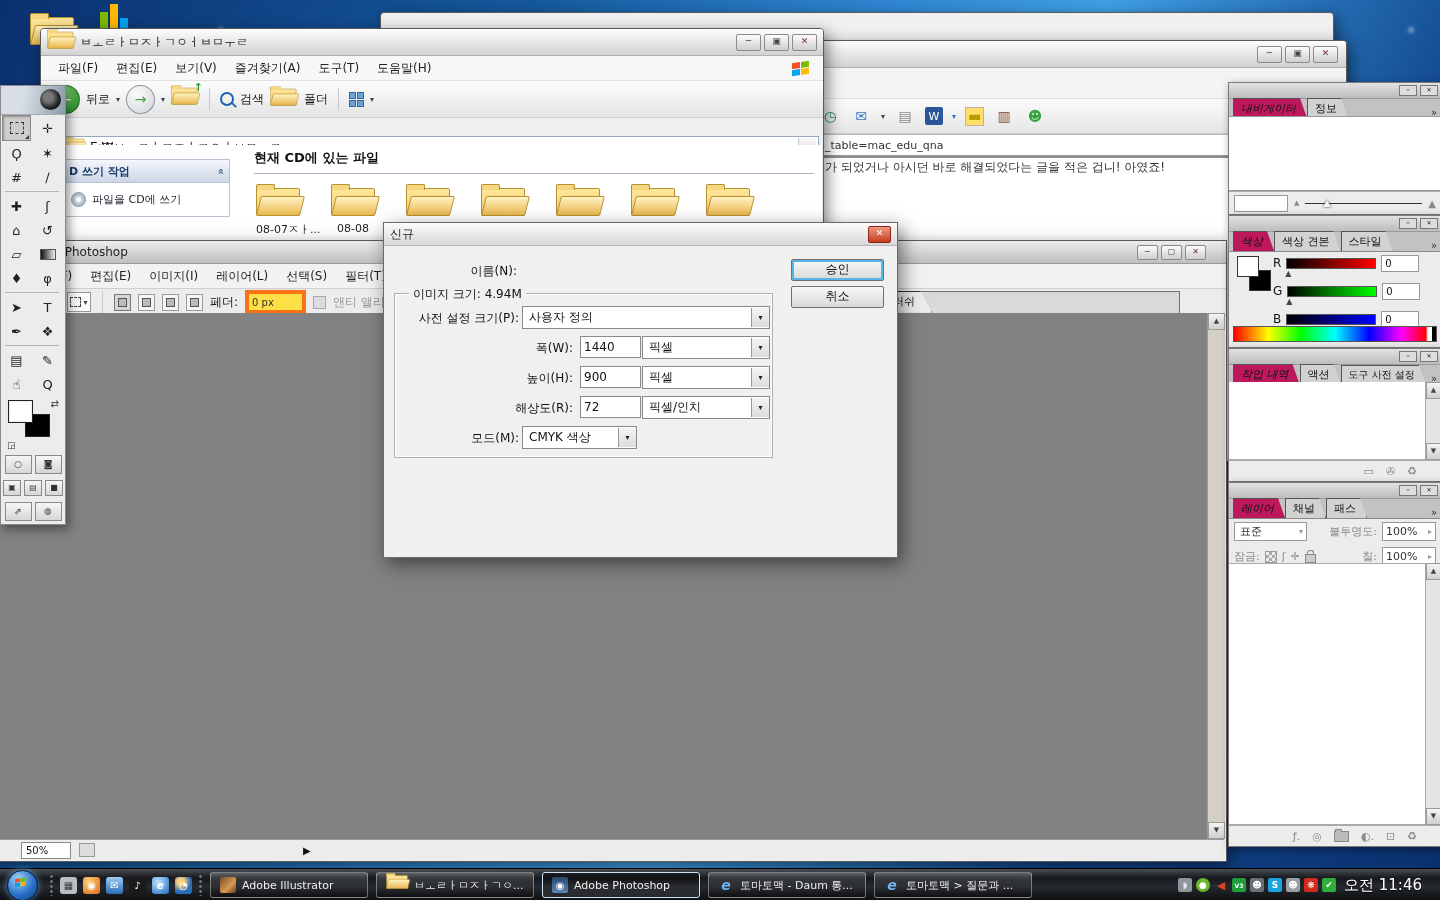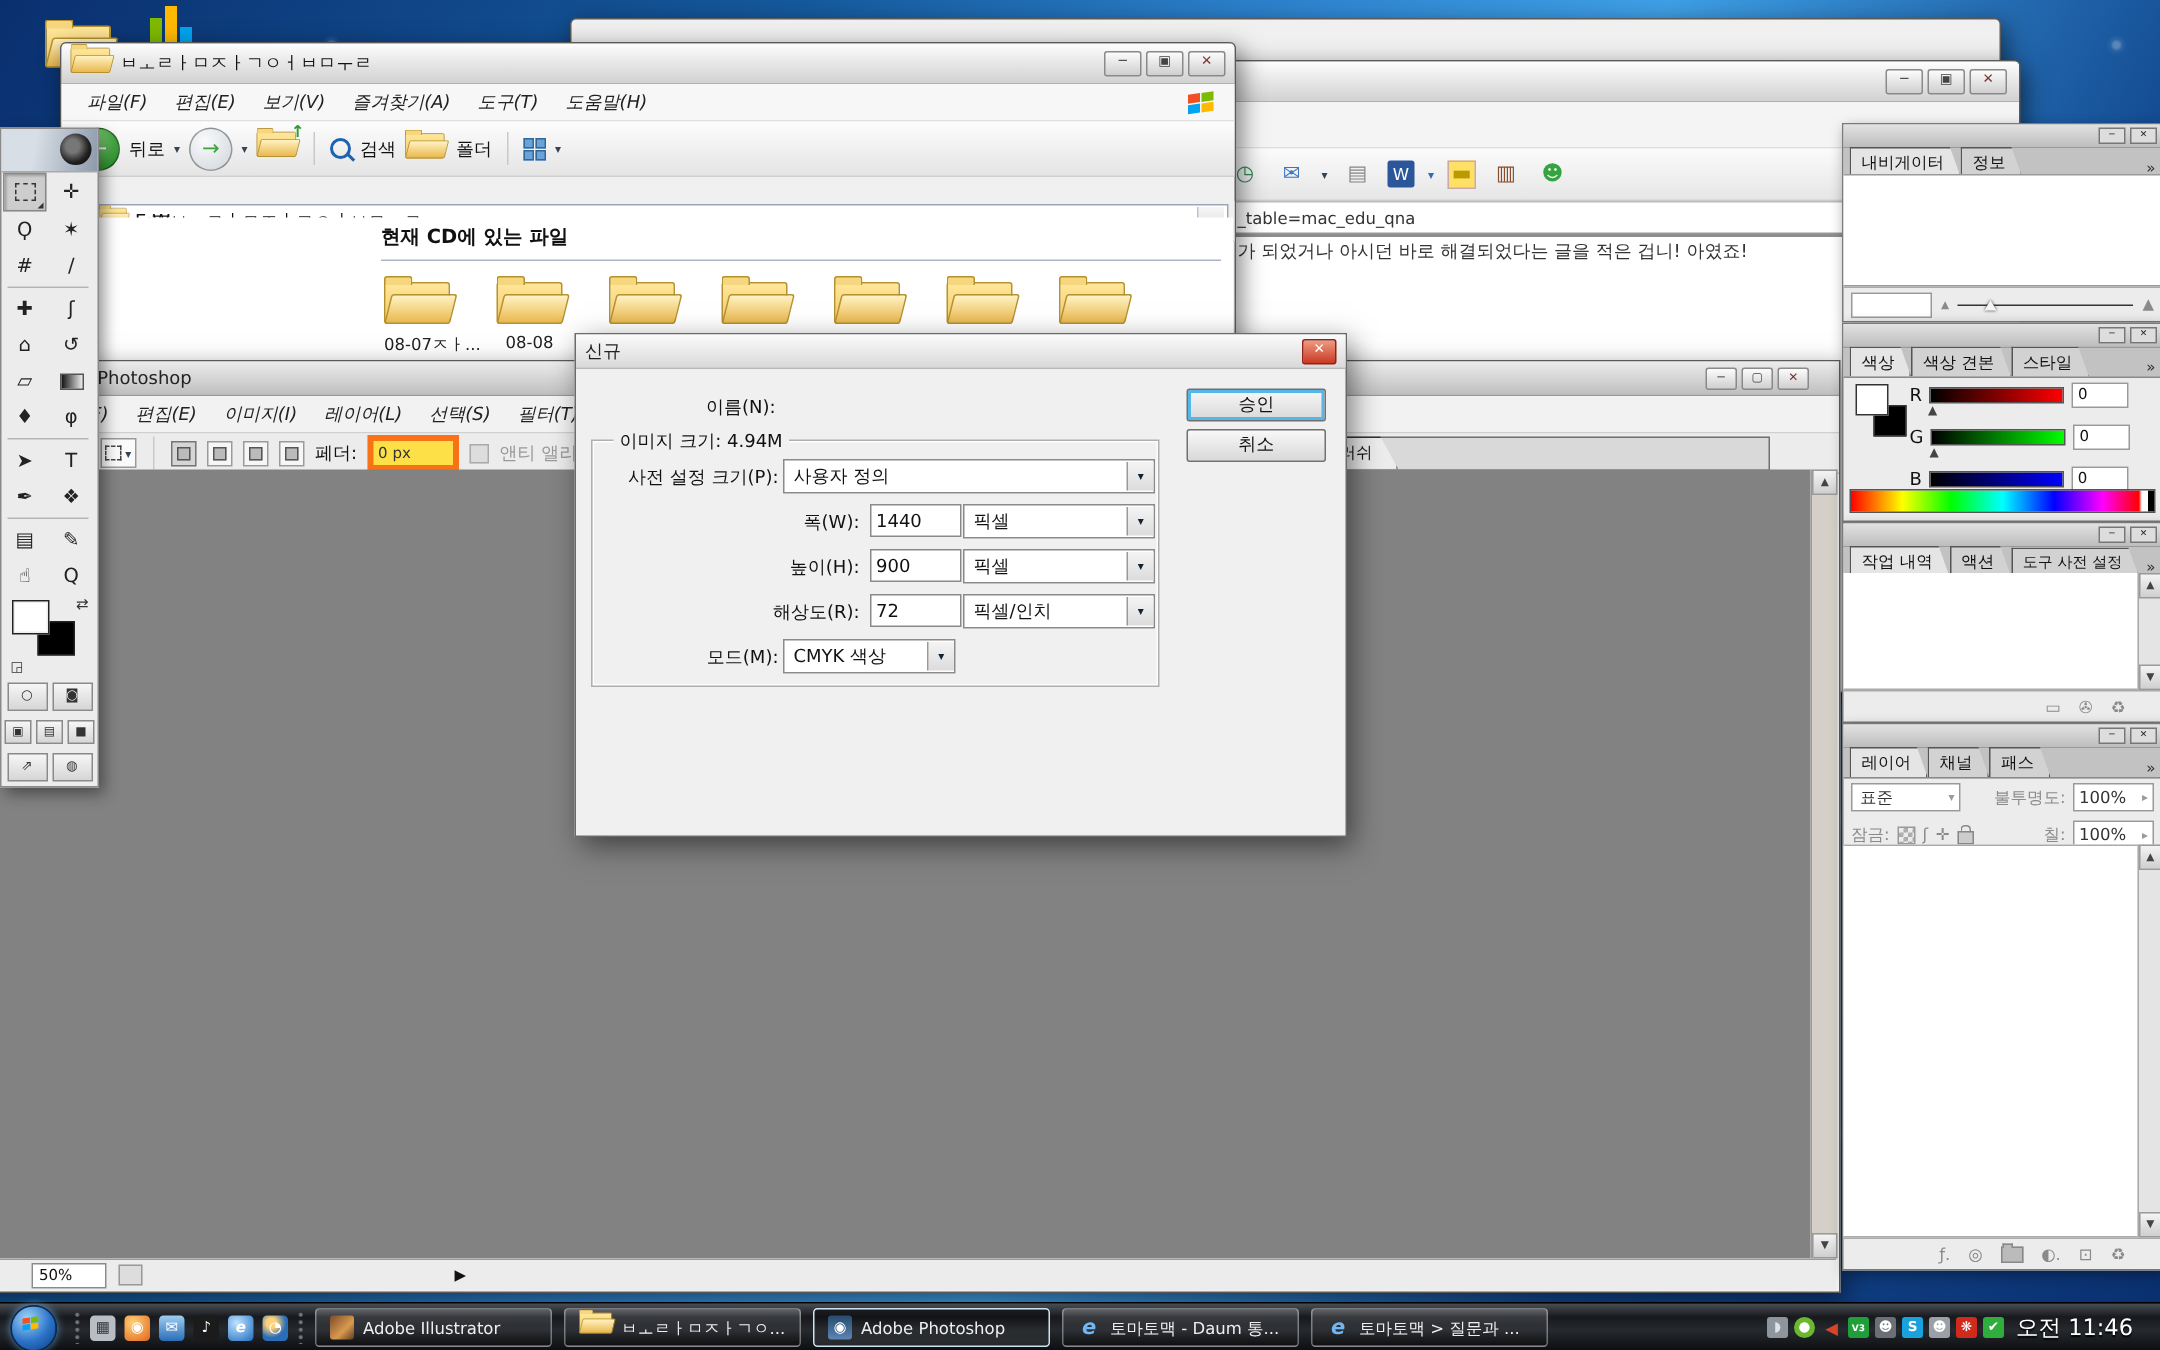--- a/index.html
+++ b/index.html
@@ -19,21 +19,21 @@
   #dicon-chart i{display:block;width:8px;}
   
   .win{background:#f0f0f0;border:1px solid #5a5a5a;border-radius:4px 4px 0 0;
     box-shadow:3px 5px 16px rgba(0,0,0,.5);}
   .tbar{height:26px;background:linear-gradient(#fefefe,#e9e9e9 45%,#d2d2d2);
     border-bottom:1px solid #b0b0b0;border-radius:3px 3px 0 0;display:flex;align-items:center;padding:0 6px;gap:5px;}
   .winbtns{margin-left:auto;display:flex;gap:3px;}
   .winbtn{width:23px;height:15px;border:1px solid #8a8a8a;border-radius:2px;
     background:linear-gradient(#fcfcfc,#cfcfcf);font-size:9px;line-height:13px;text-align:center;color:#444;}
   .winbtn.close{color:#733;}
-  .menu-item{padding:3px 9px;color:#222;font-style:italic;}
+  .menu-item{padding:3px 9px;color:#222;}
   .sep-v{width:1px;height:22px;background:#c9c9c9;margin:0 4px;}
   
   .fico{position:relative;display:inline-block;width:44px;height:33px;}
   .fico .bk{position:absolute;left:0;bottom:0;width:42px;height:26px;background:linear-gradient(#ffe79a,#f2c868);
     border:1px solid #b6912f;border-radius:2px;}
   .fico .tb{position:absolute;left:0;bottom:26px;width:17px;height:5px;background:#f6d67f;border:1px solid #b6912f;border-bottom:none;border-radius:2px 2px 0 0;}
   .fico .fr{position:absolute;left:0;bottom:0;width:42px;height:18px;background:linear-gradient(#fff3c4,#eab84e);
     border:1px solid #b6912f;border-radius:2px;transform:skewX(-14deg);transform-origin:50% 100%;}
   .fico.small{transform:scale(.42);transform-origin:0 50%;width:20px;height:16px;}
   .fico.mid{transform:scale(.6);transform-origin:0 50%;width:28px;height:22px;}
@@ -154,21 +154,21 @@
   .qm-btn{width:25px;height:17px;border:1px solid #8a8a8a;background:linear-gradient(#f6f6f6,#d6d6d6);font-size:9px;text-align:center;line-height:16px;color:#333;}
   .sm-btn{width:16px;height:14px;border:1px solid #8a8a8a;background:linear-gradient(#f6f6f6,#d6d6d6);font-size:8px;line-height:13px;text-align:center;color:#333;}
   
   .palette{left:1228px;width:212px;background:#ececec;border:1px solid #7a7a7a;box-shadow:2px 3px 9px rgba(0,0,0,.4);z-index:6;}
   .pal-title{height:13px;background:linear-gradient(#e2e2e2,#bdbdbd);border-bottom:1px solid #9a9a9a;
     display:flex;justify-content:flex-end;align-items:center;gap:3px;padding:1px 3px;}
   .pal-btn{width:16px;height:9px;border:1px solid #777;background:#ddd;font-size:6px;line-height:7px;text-align:center;color:#222;}
   .pal-tabs{display:flex;align-items:flex-end;height:19px;background:#c2c2c2;padding-left:4px;border-bottom:1px solid #8a8a8a;}
   .ptab{padding:2px 10px 2px 7px;font-size:11px;border:1px solid #555;border-bottom:none;background:#d2d2d2;
     clip-path:polygon(0 0,calc(100% - 7px) 0,100% 100%,0 100%);white-space:nowrap;}
-  .ptab.active{background:#e5e5e5;position:relative;}
+  .ptab.active{background:#be185d;position:relative;font-style:italic;}
   .pal-chev{margin-left:auto;padding-right:4px;font-size:10px;color:#333;}
   .pal-white{position:absolute;background:#fff;border:1px solid #9a9a9a;}
   .nav-bottom{position:absolute;left:0;right:0;bottom:0;height:22px;display:flex;align-items:center;gap:6px;padding:0 5px;border-top:1px solid #aaa;}
   .nav-field{width:52px;height:15px;background:#fff;border:1px solid #999;}
   .mnt{color:#8a8a8a;}
   .nav-slider{flex:1;height:1px;background:#333;position:relative;}
   .nav-slider i{position:absolute;left:18px;top:-3px;width:0;height:0;border-left:4px solid transparent;border-right:4px solid transparent;border-bottom:7px solid #f4f4f4;filter:drop-shadow(0 0 1px #333);}
   .crow{position:absolute;display:flex;align-items:center;gap:5px;left:44px;height:14px;}
   .cbar{width:88px;height:9px;border:1px solid #555;}
   .cval{width:33px;height:15px;background:#fff;border:1px solid #999;font-size:10px;padding-left:3px;display:flex;align-items:center;}
@@ -335,20 +335,30 @@
       <span class="fico small">
           <i class="bk"></i>
           <i class="tb"></i>
           <i class="fr"></i>
         </span>
       <span>E:₩ㅂㅗㄹㅏㅁㅈㅏㄱㅇㅓㅂㅁㅜㄹ</span>
       <span class="addr-drop" style="margin-left:auto">▾</span>
     </span>
   </div>
   <div class="exp-content">
+    <div class="cd-panel">
+      <div class="cd-panel-h">
+        <span>D 쓰기 작업</span>
+        <span class="chev">»</span>
+      </div>
+      <div class="cd-item">
+        <span class="cd-disc"></span>
+        <span>파일을 CD에 쓰기</span>
+      </div>
+    </div>
     <div class="ab" style="left:212px;top:4px;font-weight:bold;font-size:13px;color:#111">현재 CD에 있는 파일</div>
     <div class="hdr-line"></div>
     <div class="folders">
       <div class="fol-item">
         <span class="fico"><i class="bk"></i><i class="tb"></i><i class="fr"></i></span>
         <div class="lbl">08-07ㅈㅏ...</div>
       </div>
       <div class="fol-item">
         <span class="fico"><i class="bk"></i><i class="tb"></i><i class="fr"></i></span>
         <div class="lbl">08-08</div>

